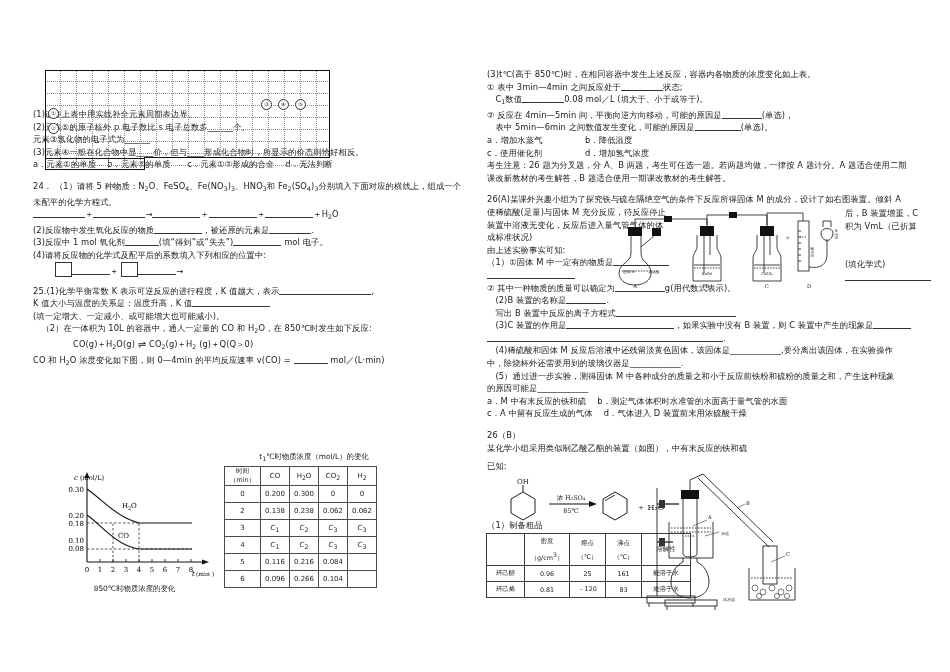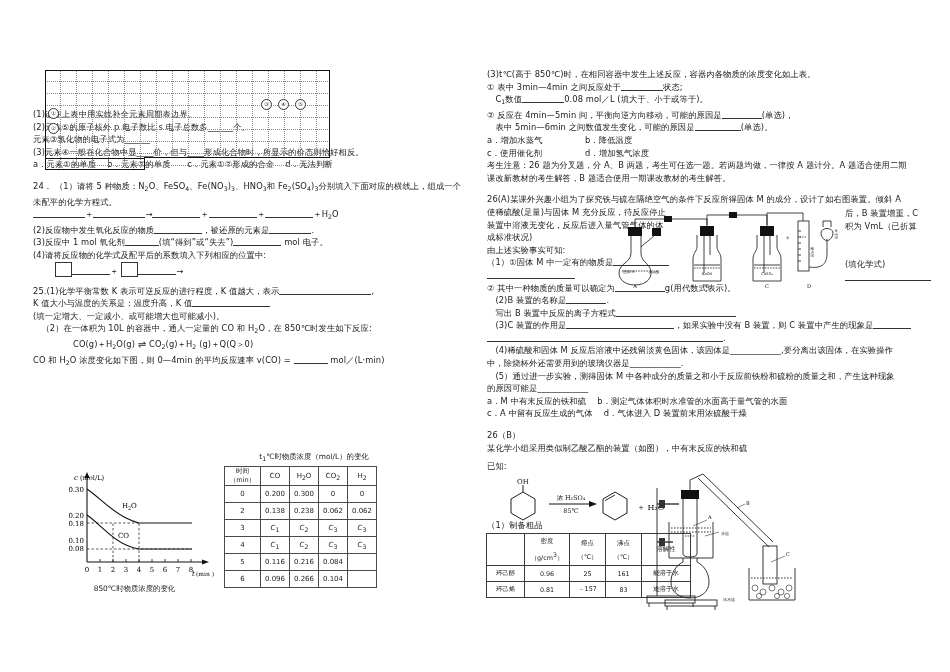--- a/index.html
+++ b/index.html
@@ -419,21 +419,21 @@
     <tr>
       <td class="c0">环己醇</td>
       <td class="c1">0.96</td>
       <td class="c2">25</td>
       <td class="c3">161</td>
       <td class="c4">能溶于水</td>
     </tr>
     <tr>
       <td class="c0">环己烯</td>
       <td class="c1">0.81</td>
-      <td class="c2">－157</td>
+      <td class="c2">－120</td>
       <td class="c3">83</td>
       <td class="c4">难溶于水</td>
     </tr>
   </tbody>
     </table>
 
   <div class="appB">
     <svg width="175" height="148" viewBox="0 0 175 148">
       <g stroke="#222" fill="none" stroke-width="0.9">
 

